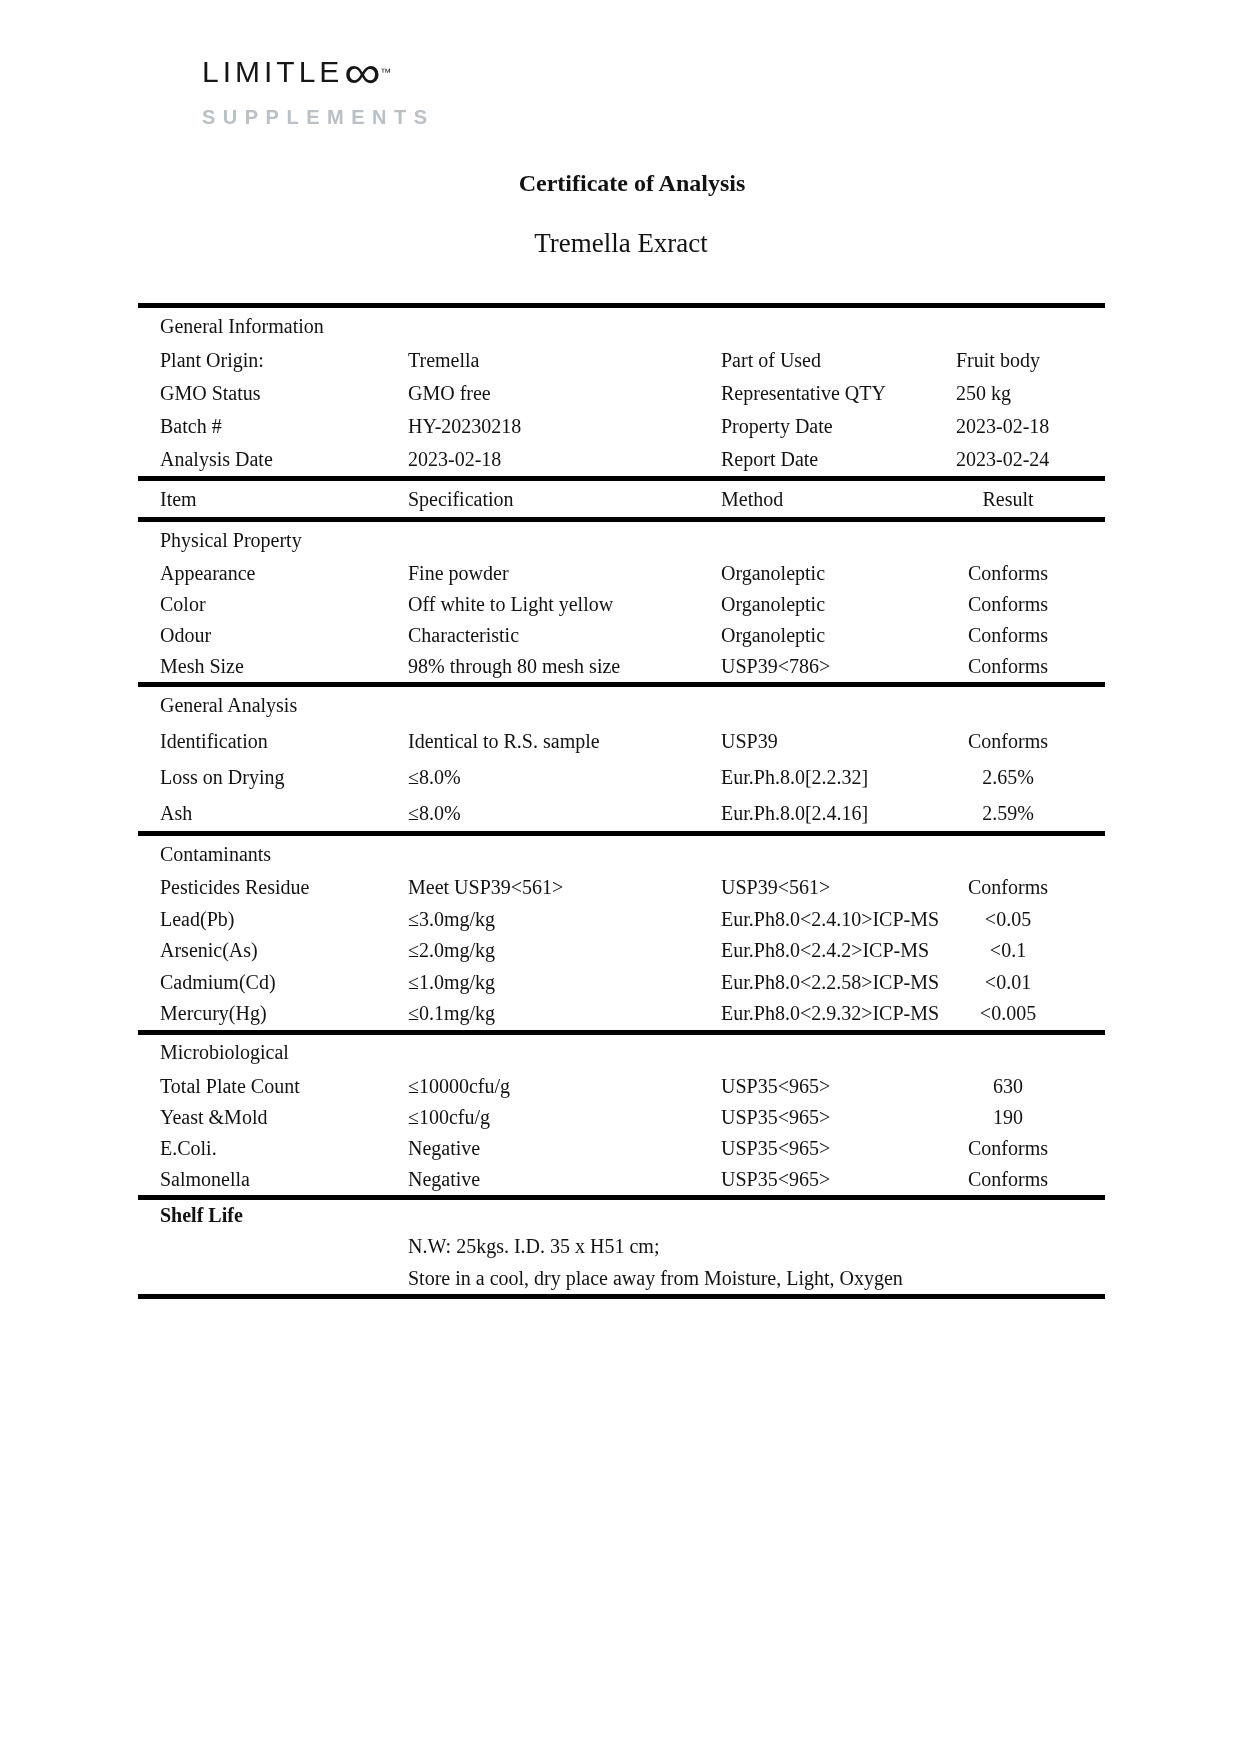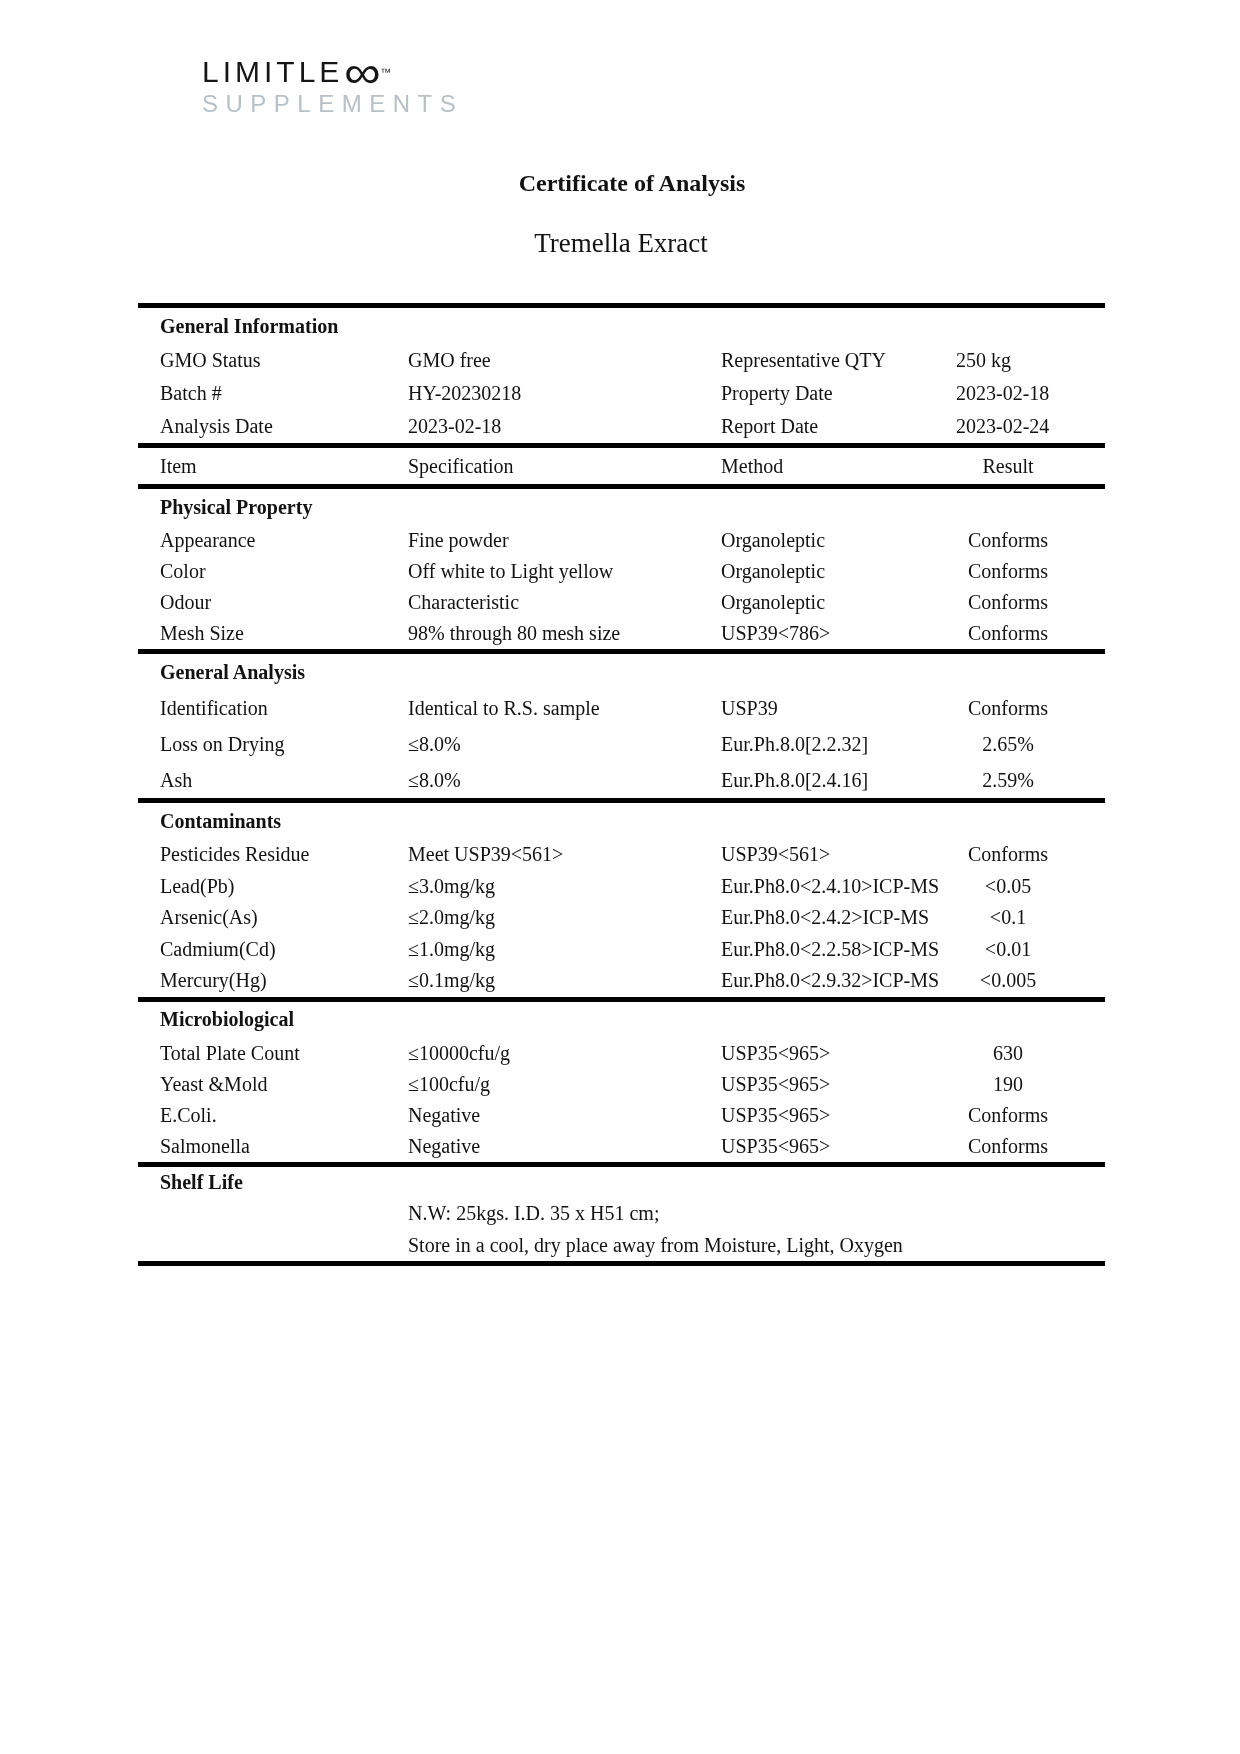--- a/index.html
+++ b/index.html
@@ -6,32 +6,32 @@
   body{width:1240px;height:1754px;background:#ffffff;position:relative;
        font-family:"Liberation Serif",serif;color:#121212;overflow:hidden}
 
   
   .logo{position:absolute;left:202px;top:54px;font-family:"Liberation Sans",sans-serif}
   .logo-main{font-size:30px;font-weight:400;letter-spacing:4px;color:#161616;
              display:flex;align-items:center;line-height:34px}
   .logo-inf{font-size:46px;line-height:28px;letter-spacing:0;display:inline-block;
             transform:scaleX(1.12);transform-origin:left center;margin-left:1px}
   .logo-tm{font-size:11px;letter-spacing:0;align-self:flex-start;margin-top:1px;margin-left:3px}
-  .logo-sub{font-size:24px;letter-spacing:7.5px;color:#b9c0c6;margin-top:1px;font-weight:400}
+  .logo-sub{font-size:20px;letter-spacing:7.5px;color:#b9c0c6;margin-top:17px;font-weight:700}
 
   
   .title{position:absolute;top:158px;left:0;width:100%;text-align:center;
          font-size:24px;font-weight:700;margin:12px}
   .subtitle{position:absolute;top:227px;left:0;width:100%;text-align:center;
             font-size:27px;font-weight:400;margin:1px}
 
   
   .doc{position:absolute;left:138px;top:303px;width:967px;font-size:20px;line-height:1.15}
   .rule{height:5px;background:#000}
-  .sec-heading{height:36px;display:flex;align-items:center;padding-left:22px;font-weight:700}
+  .sec-heading{height:36px;display:flex;align-items:center;padding-left:22px;font-weight:400}
   .trow{display:grid;grid-template-columns:248px 313px 190px 1fr;padding-left:22px;align-items:center}
   .gi-row{display:grid;grid-template-columns:248px 313px 235px 1fr;padding-left:22px;
           align-items:center;height:33px}
   .header-row{height:36px;font-weight:400}
   .c3{white-space:nowrap}
   .c4{text-align:center}
   .gi-row .c4{text-align:left}
   .sec-0 .trow{height:31px}
   .sec-1 .trow{height:36px}
   .sec-2 .trow{height:31.5px}
@@ -55,20 +55,26 @@
   </header>
 
   <h1 class="title">Certificate of Analysis</h1>
   <h2 class="subtitle">Tremella Exract</h2>
 
   <main class="doc">
     <div class="rule"></div>
     <div class="sec-heading">General Information</div>
     <div id="gi-rows">
         <div class="gi-row">
+          <span class="c1">Plant Origin:</span>
+          <span class="c2">Tremella</span>
+          <span class="c3">Part of Used</span>
+          <span class="c4">Fruit body</span>
+        </div>
+        <div class="gi-row">
           <span class="c1">GMO Status</span>
           <span class="c2">GMO free</span>
           <span class="c3">Representative QTY</span>
           <span class="c4">250 kg</span>
         </div>
         <div class="gi-row">
           <span class="c1">Batch #</span>
           <span class="c2">HY-20230218</span>
           <span class="c3">Property Date</span>
           <span class="c4">2023-02-18</span>

